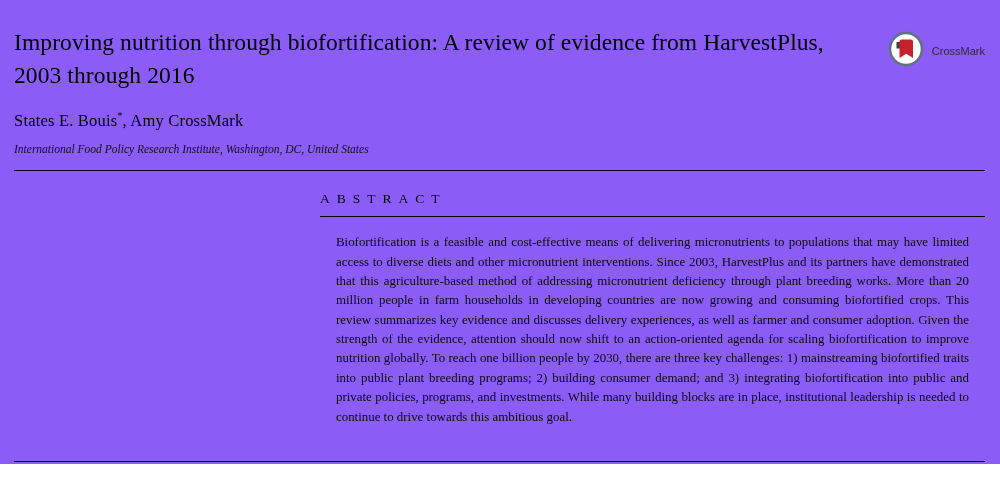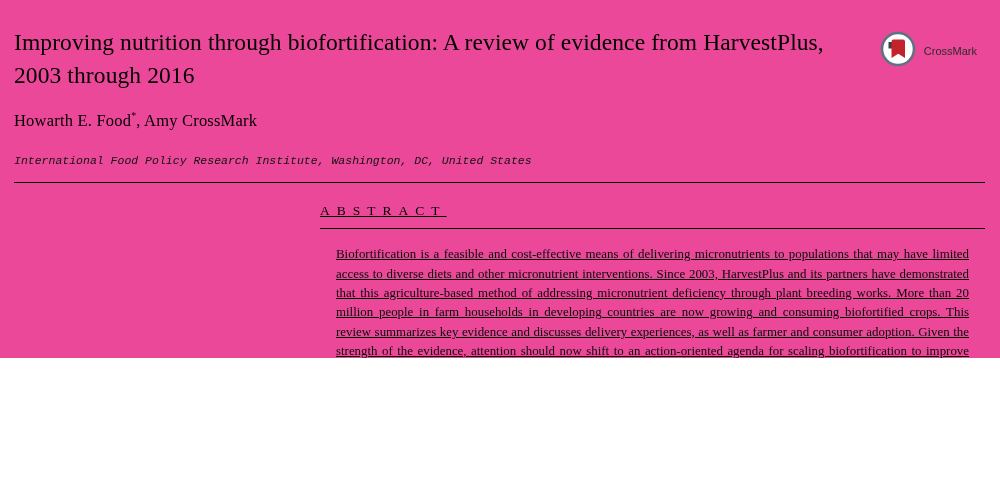--- a/index.html
+++ b/index.html
@@ -1,77 +1,76 @@
 <!DOCTYPE html>
 <html><head>
 <meta charset="utf-8">
 <style>
   * { box-sizing: border-box; }
   html, body { margin: 0; padding: 0; background: #ffffff; }
   .page {
     position: relative;
     width: 1000px;
-    height: 358px;
-    background: #ec4899;
+    height: 464px;
+    background: #8b5cf6;
     font-family: "Liberation Serif", serif;
     color: #000000;
     overflow: hidden;
   }
   .header { padding: 22px 15px 0 14px; }
   .title-row { display: flex; align-items: flex-start; justify-content: space-between; }
   .paper-title {
     margin: 4px 0 0 0;
     max-width: 810px;
     font-size: 23.5px;
     font-weight: 400;
     line-height: 1.4;
     letter-spacing: 0.1px;
   }
   .crossmark {
     display: flex;
     align-items: center;
     gap: 7px;
     margin-top: 8px;
-    margin-right: 8px;
+    margin-right: 0;
     cursor: pointer;
     flex: 0 0 auto;
   }
   .crossmark-label {
     font-family: "Liberation Sans", sans-serif;
     font-size: 11px;
     color: #2b2b2b;
   }
   .authors {
     margin-top: 18px;
     font-size: 16.5px;
     letter-spacing: 0.2px;
   }
   .authors sup { font-size: 10px; }
   .affiliation {
-    margin-top: 24px;
+    margin-top: 13px;
     font-style: italic;
     font-size: 11.5px;
     color: #111111;
-    font-family: Liberation Mono, monospace;
   }
   .rule {
     border: none;
     border-top: 1px solid #000000;
     margin: 15px 15px 0 14px;
   }
   .rule-bottom {
     position: absolute;
     left: 14px;
     right: 15px;
     top: 461px;
     margin: 0;
   }
   .content { display: flex; padding: 0 15px 0 14px; }
   .left-col { flex: 0 0 306px; }
-  .abstract-section { flex: 1 1 auto; text-decoration: underline; }
+  .abstract-section { flex: 1 1 auto; }
   .abstract-heading {
     margin: 20px 0 9px 0;
     font-size: 13.5px;
     font-weight: 400;
     letter-spacing: 7px;
   }
   .abstract-rule {
     border-top: 1px solid #000000;
     margin-bottom: 11px;
   }
@@ -96,21 +95,21 @@
           <svg width="38" height="38" viewBox="0 0 38 38" aria-hidden="true">
             <circle cx="19" cy="19" r="16" fill="#ffffff" stroke="#5f7282" stroke-width="2.6"></circle>
             <rect x="9.5" y="12" width="6" height="6.5" fill="#3a3f44"></rect>
             <path d="M14.5 9.5 h9.5 a2 2 0 0 1 2 2 v16.5 l-6.75 -4.2 -6.75 4.2 V11.5 a2 2 0 0 1 2 -2 z" fill="#c4232b"></path>
           </svg>
         </span>
         <span class="crossmark-label">CrossMark</span>
       </div>
     </div>
 
-    <div class="authors"><span>Howarth E. Food</span><sup>*</sup><span>, </span><span>Amy CrossMark</span></div>
+    <div class="authors"><span>States E. Bouis</span><sup>*</sup><span>, </span><span>Amy CrossMark</span></div>
 
     <div class="affiliation">International Food Policy Research Institute, Washington, DC, United States</div>
   </header>
 
   <hr class="rule">
 
   <main class="content">
     <div class="left-col"></div>
     <section class="abstract-section">
       <h2 class="abstract-heading">ABSTRACT</h2>

